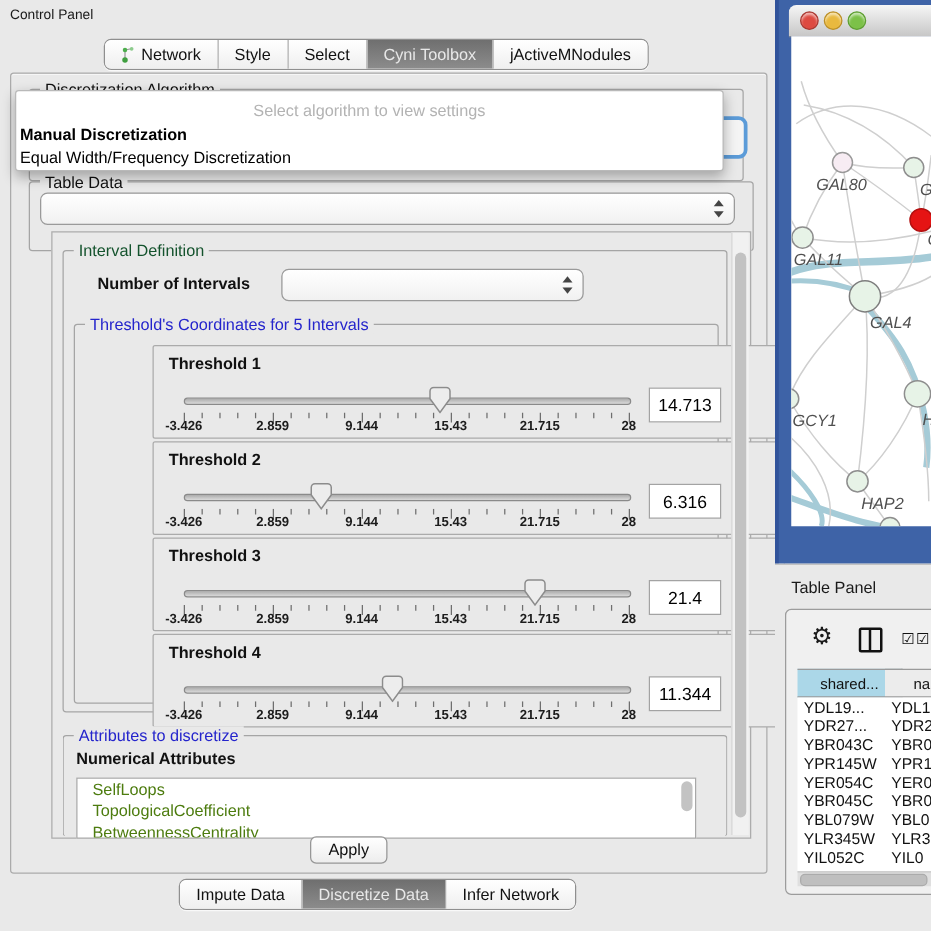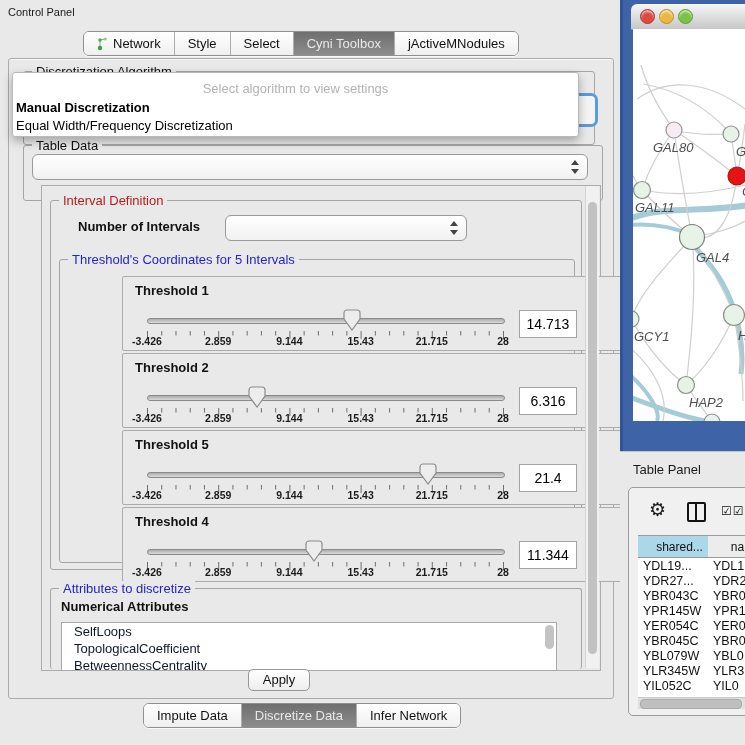--- a/index.html
+++ b/index.html
@@ -21,21 +21,21 @@
   .seg{display:flex;align-items:center;gap:5px;padding:0 13px;font-size:13px;color:#111;
        background:linear-gradient(#FFFFFF,#EFEFEF);border-left:1px solid #ADADAD;white-space:nowrap;}
   .seg:first-child{border-left:none;}
   .seg.sel{background:linear-gradient(#6F6F6F,#8C8C8C);color:#E8E8E8;}
 
   
   #inner-panel{position:absolute;left:8px;top:58px;width:604px;height:639px;background:#E9E9E9;
                border:1px solid #ABABAB;border-radius:3px;box-shadow:inset 0 1px 0 #F6F6F6;}
   .groupbox{position:absolute;border:1px solid #A5A5A5;border-radius:3px;}
   .group-title{position:absolute;top:-8px;left:8px;background:#E9E9E9;padding:0 4px;font-size:13px;line-height:15px;color:#111;}
-  .gt-green{color:#b91c1c;} .gt-blue{color:#2424CC;}
+  .gt-green{color:#14532d;} .gt-blue{color:#2424CC;}
 
   
   #algo-popup{position:absolute;left:12px;top:72px;width:565px;height:63px;background:#FFFFFF;
               border:1px solid #B9B9B9;border-radius:3px;box-shadow:0 4px 10px rgba(0,0,0,.30);z-index:60;}
   #algo-ph{position:absolute;left:0;top:8px;width:100%;text-align:center;font-size:13px;color:#B3B3B3;}
   .algo-opt{position:absolute;left:3px;font-size:13px;color:#000;white-space:nowrap;}
 
   
   .combo{position:absolute;background:linear-gradient(#FFFFFF,#F1F1F1);border:1px solid #9A9A9A;border-radius:6px;}
   .combo .val{position:absolute;left:11px;top:4px;font-size:13px;color:#000;white-space:nowrap;margin-top:32px;}
@@ -53,21 +53,21 @@
   .thr-track{position:absolute;left:24px;top:41px;width:356px;height:4px;background:linear-gradient(#ACACAC,#DADADA);
              border:1px solid #8A8A8A;border-radius:3px;}
   .thr-handle{position:absolute;top:32px;width:18px;height:22px;}
   .thr-ticks{position:absolute;left:20px;top:49px;}
   .thr-ticklab{position:absolute;top:58px;width:64px;text-align:center;font-size:10.5px;font-weight:600;color:#1C1C1C;}
   .thr-valbox{position:absolute;left:396px;top:33px;width:56px;height:26px;background:#FFF;border:1px solid #A3A3A3;
               font-size:14px;color:#000;text-align:center;line-height:26px;}
 
   
   #attr-list{position:absolute;left:10px;top:33px;width:494px;height:47px;background:#FFF;border:1px solid #A8A8A8;overflow:hidden;}
-  .list-item{font-size:13px;color:#0f172a;padding:1px 0 1px 12px;white-space:nowrap;}
+  .list-item{font-size:13px;color:#4d7c0f;padding:1px 0 1px 12px;white-space:nowrap;}
   #attr-scroll{position:absolute;right:2px;top:2px;width:9px;height:24px;background:#C3C3C3;border-radius:5px;}
 
   .vscroll-track{position:absolute;background:#F1F1F1;border-left:1px solid #D5D5D5;}
   .vscroll-thumb{position:absolute;background:#C2C2C2;border-radius:5px;}
 
   #apply-btn{position:absolute;left:248px;top:669px;width:60px;height:20px;background:linear-gradient(#FFFFFF,#EDEDED);
              border:1px solid #979797;border-radius:5px;font-size:13px;color:#111;text-align:center;line-height:19px;}
 
   
   #blue-frame{position:absolute;left:620px;top:0;width:125px;height:451px;background:#3E63A7;
@@ -244,21 +244,21 @@
                   <div class="thr-ticklab" style="left: 134.4px;">9.144</div>
                   <div class="thr-ticklab" style="left: 205.6px;">15.43</div>
                   <div class="thr-ticklab" style="left: 276.8px;">21.715</div>
                   <div class="thr-ticklab" style="left: 348px;">28</div>
                   <div class="thr-handle" style="left: 125.359px;"><svg width="18" height="22" viewBox="0 0 18 22">
                       <path d="M4,1 H14 A3,3 0 0 1 17,4 V10 L9,21 L1,10 V4 A3,3 0 0 1 4,1 Z" fill="#EDEDED" stroke="#8C8C8C" stroke-width="1.2"></path>
                     </svg></div>
                   <div class="thr-valbox">6.316</div>
                 </div>
                 <div class="thr-panel" style="top: 170px;">
-                  <div class="thr-label">Threshold 5</div>
+                  <div class="thr-label">Threshold 3</div>
                   <div class="thr-track"></div>
                   <div class="thr-ticks"><svg width="364" height="9">
                       <line x1="4.5" y1="0" x2="4.5" y2="8" stroke="#6E6E6E" stroke-width="1"></line>
                       <line x1="18.740000000000002" y1="0" x2="18.740000000000002" y2="4.5" stroke="#6E6E6E" stroke-width="1"></line>
                       <line x1="32.980000000000004" y1="0" x2="32.980000000000004" y2="4.5" stroke="#6E6E6E" stroke-width="1"></line>
                       <line x1="47.22" y1="0" x2="47.22" y2="4.5" stroke="#6E6E6E" stroke-width="1"></line>
                       <line x1="61.46" y1="0" x2="61.46" y2="4.5" stroke="#6E6E6E" stroke-width="1"></line>
                       <line x1="75.7" y1="0" x2="75.7" y2="8" stroke="#6E6E6E" stroke-width="1"></line>
                       <line x1="89.94" y1="0" x2="89.94" y2="4.5" stroke="#6E6E6E" stroke-width="1"></line>
                       <line x1="104.18" y1="0" x2="104.18" y2="4.5" stroke="#6E6E6E" stroke-width="1"></line>

